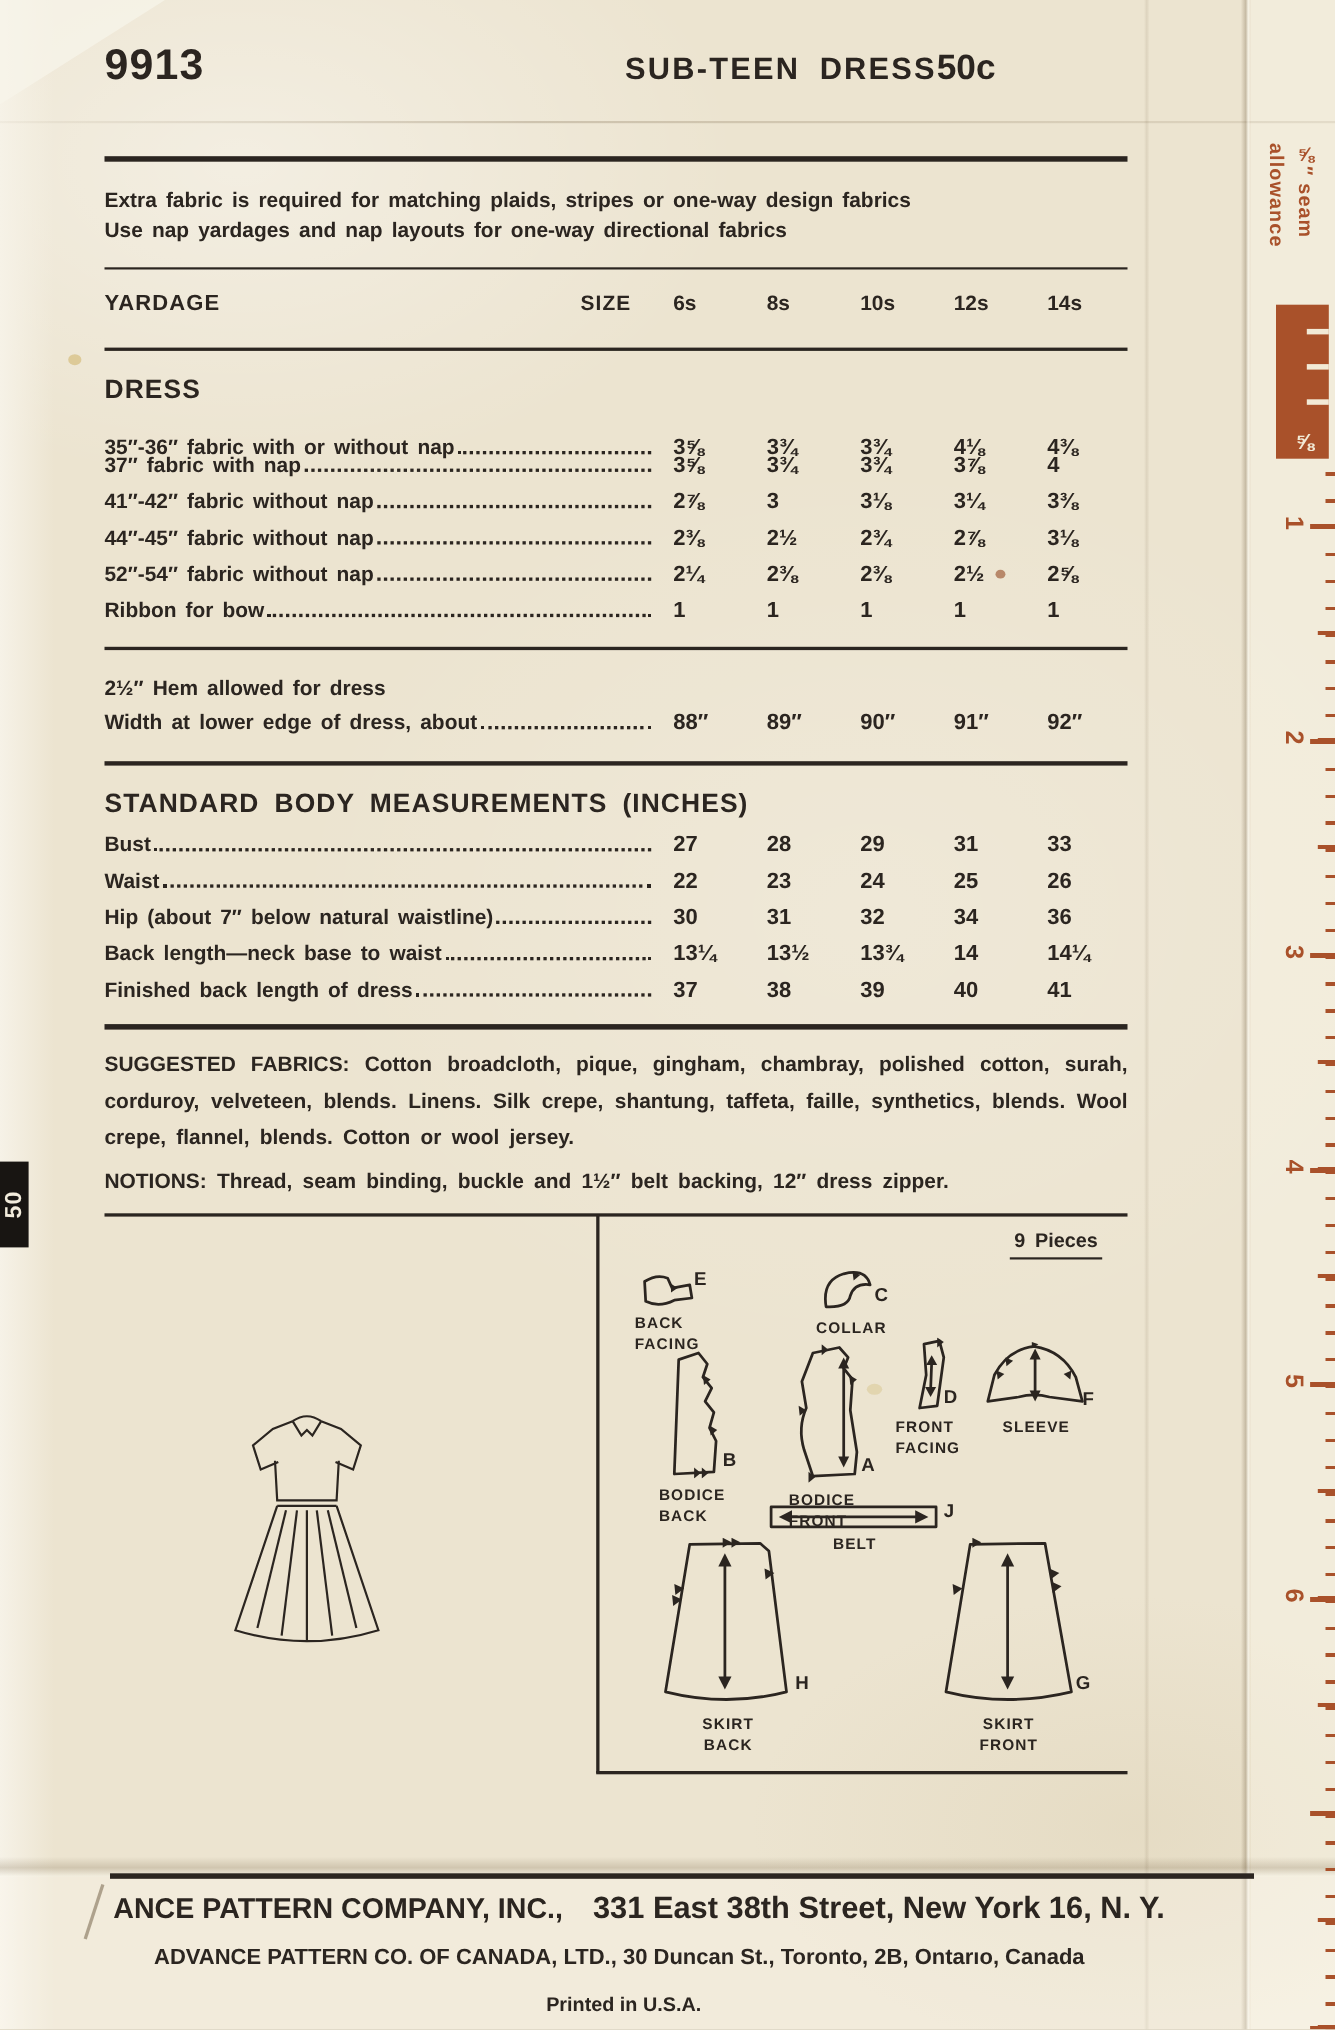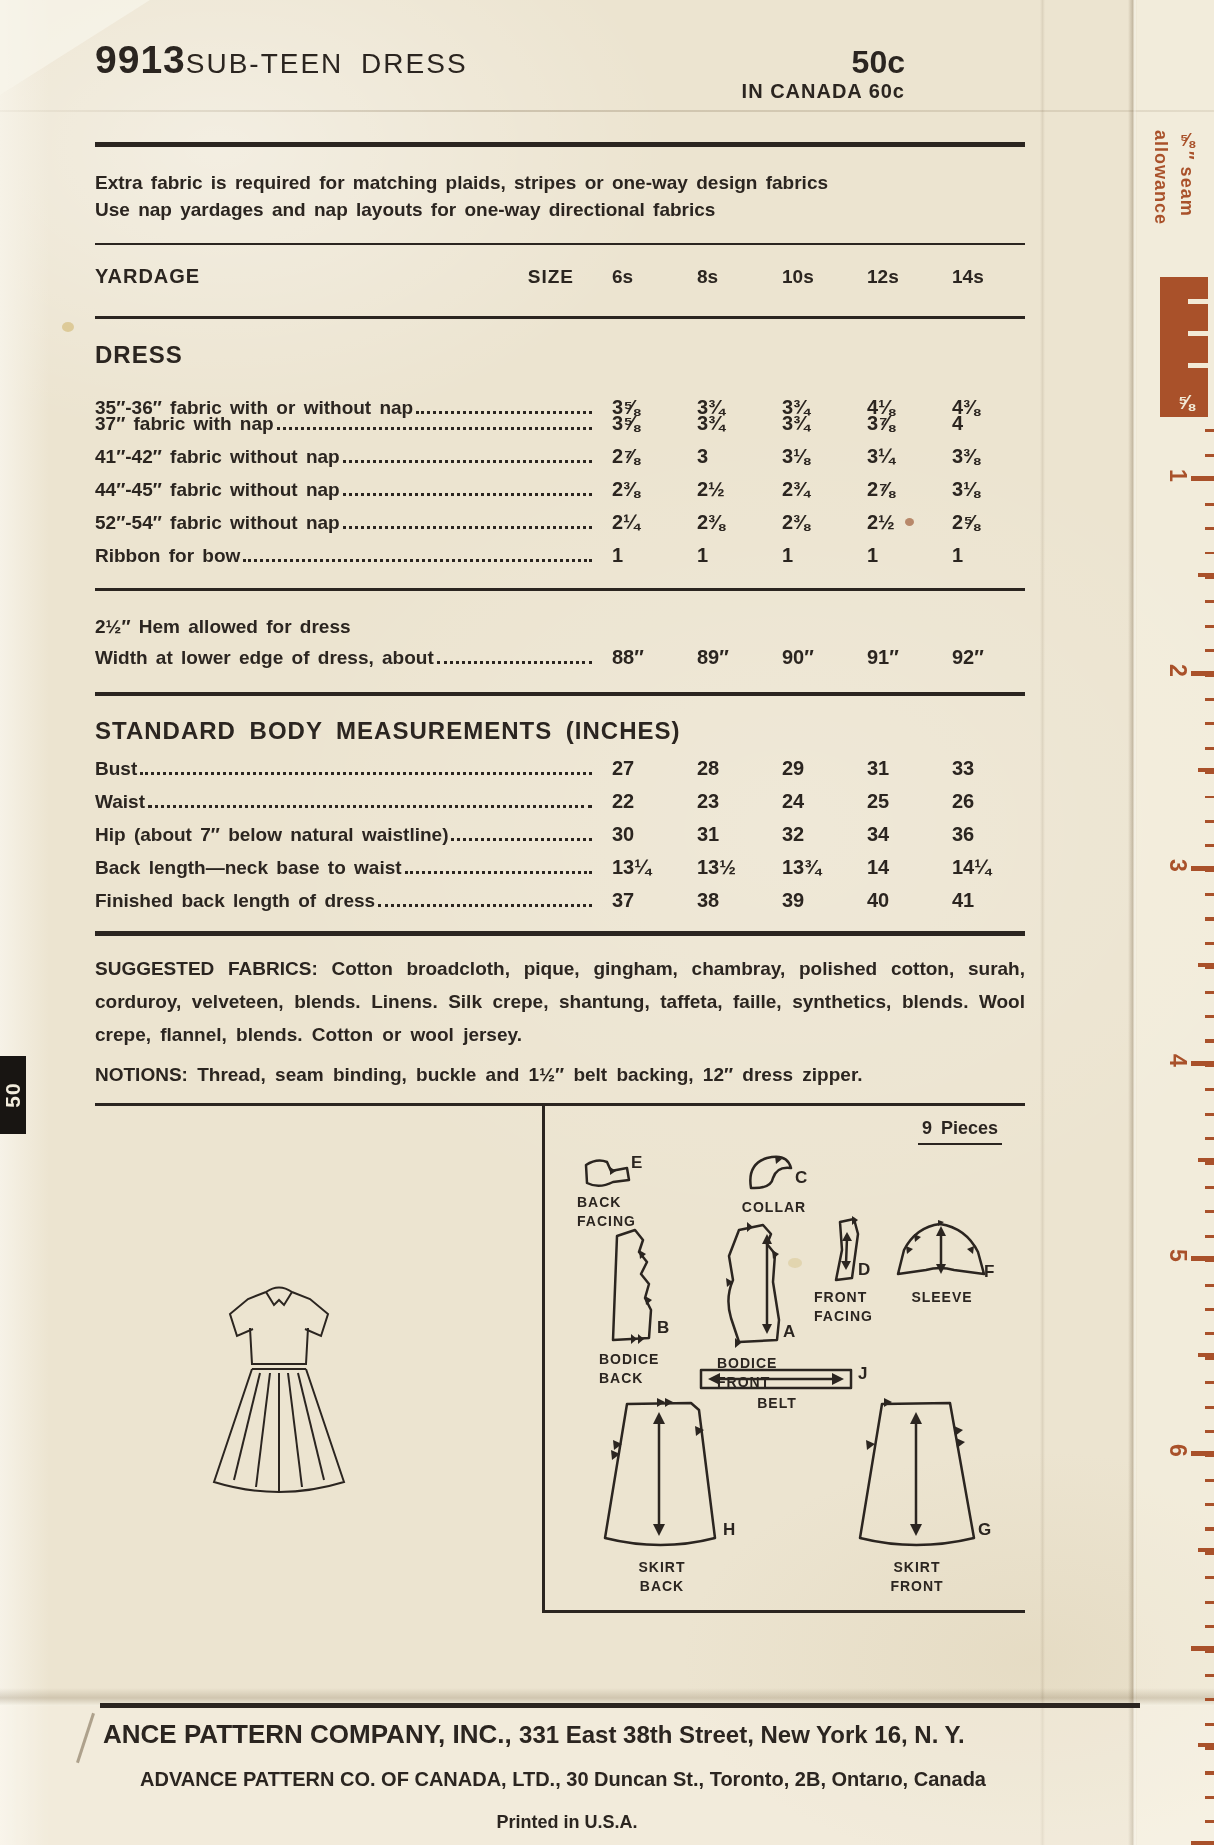--- a/index.html
+++ b/index.html
@@ -47,21 +47,21 @@
   .tab50{position:absolute;left:0;top:1056px;width:26px;height:78px;background:#181512;
     display:flex;align-items:center;justify-content:center;}
   .tab50 span{color:#f2ecdc;font-size:21px;font-weight:bold;transform:rotate(-90deg);letter-spacing:1px;}
 
   
   .hr{position:absolute;left:95px;width:930px;background:var(--ink);}
 
   
   .hdr-row{position:absolute;left:95px;top:38px;width:810px;display:flex;align-items:baseline;}
   .hdr-num{font-size:39px;font-weight:bold;letter-spacing:1px;}
-  .hdr-title{flex:1;text-align:left;font-size:28px;font-weight:normal;letter-spacing:2px;word-spacing:8px;}
+  .hdr-title{flex:1;text-align:right;font-size:28px;font-weight:bold;letter-spacing:2px;word-spacing:8px;}
   .hdr-price{font-size:32px;font-weight:bold;}
   .hdr-canada{position:absolute;left:95px;top:80px;width:810px;text-align:right;
     font-size:20px;font-weight:bold;letter-spacing:1px;}
 
   .note-line{position:absolute;left:95px;width:930px;font-size:19px;font-weight:bold;word-spacing:3px;}
 
   
   .trow{position:absolute;left:95px;width:930px;display:flex;align-items:baseline;}
   .trow .lbl{font-weight:bold;font-size:19px;white-space:nowrap;word-spacing:3px;}
   .trow .dots{flex:1;border-bottom:3px dotted var(--ink);margin:0 8px 4px 3px;height:1px;min-width:10px;}
@@ -85,21 +85,21 @@
   .pletter{position:absolute;font-size:17px;font-weight:bold;}
   .plabel{position:absolute;font-size:14px;font-weight:bold;letter-spacing:1px;line-height:19px;}
   .plabel.ctr{text-align:center;}
   svg .ln{stroke:var(--ink);fill:none;stroke-width:2.5;stroke-linejoin:round;stroke-linecap:round;}
   svg .fl{fill:var(--ink);stroke:none;}
   svg .thin{stroke:var(--ink);fill:none;stroke-width:2;}
 
   
   .foot-rule{position:absolute;left:100px;top:1703px;width:1040px;height:4.5px;background:var(--ink);}
   .foot-line1{position:absolute;left:103px;top:1719px;width:1040px;font-size:26px;font-weight:bold;white-space:nowrap;}
-  .foot-line1 .addr{font-size:24px;}
+  .foot-line1 .addr{font-size:28px;margin-left:20px;}
   .foot-line2{position:absolute;left:140px;top:1768px;width:1000px;font-size:20px;font-weight:bold;white-space:nowrap;}
   .foot-printed{position:absolute;left:0px;top:1812px;width:1134px;text-align:center;font-size:18px;font-weight:bold;}
 
   
   .seam-text{position:absolute;left:1148px;top:130px;height:230px;writing-mode:vertical-rl;
     color:var(--rust);font-size:18px;font-weight:bold;letter-spacing:1px;line-height:26px;}
   .seam-block{position:absolute;left:1160px;top:277px;width:48px;height:140px;background:var(--rust);}
   .seam-block .wtick{position:absolute;right:0;width:20px;height:5px;background:#f2ead6;}
   .seam-block .wfrac{position:absolute;left:14px;bottom:4px;color:#f2ead6;font-size:20px;font-weight:bold;
     writing-mode:vertical-rl;}
@@ -132,21 +132,20 @@
 
   <div class="tab50">
     <span>50</span>
   </div>
 
   <div class="hdr-row">
     <span class="hdr-num">9913</span>
     <span class="hdr-title">SUB-TEEN DRESS</span>
     <span class="hdr-price">50c</span>
   </div>
-  <div class="hdr-canada">IN CANADA 60c</div>
 
   <div class="hr" style="top:142px;height:5px;"></div>
 
   <div class="note-line" style="top:172px;">Extra fabric is required for matching plaids, stripes or one-way design fabrics</div>
   <div class="note-line" style="top:199px;">Use nap yardages and nap layouts for one-way directional fabrics</div>
 
   <div class="hr" style="top:243px;height:2px;"></div>
 
   <div class="trow" style="top:265px;">
     <span class="lbl" style="font-size:20px;letter-spacing:1px;">YARDAGE</span>

